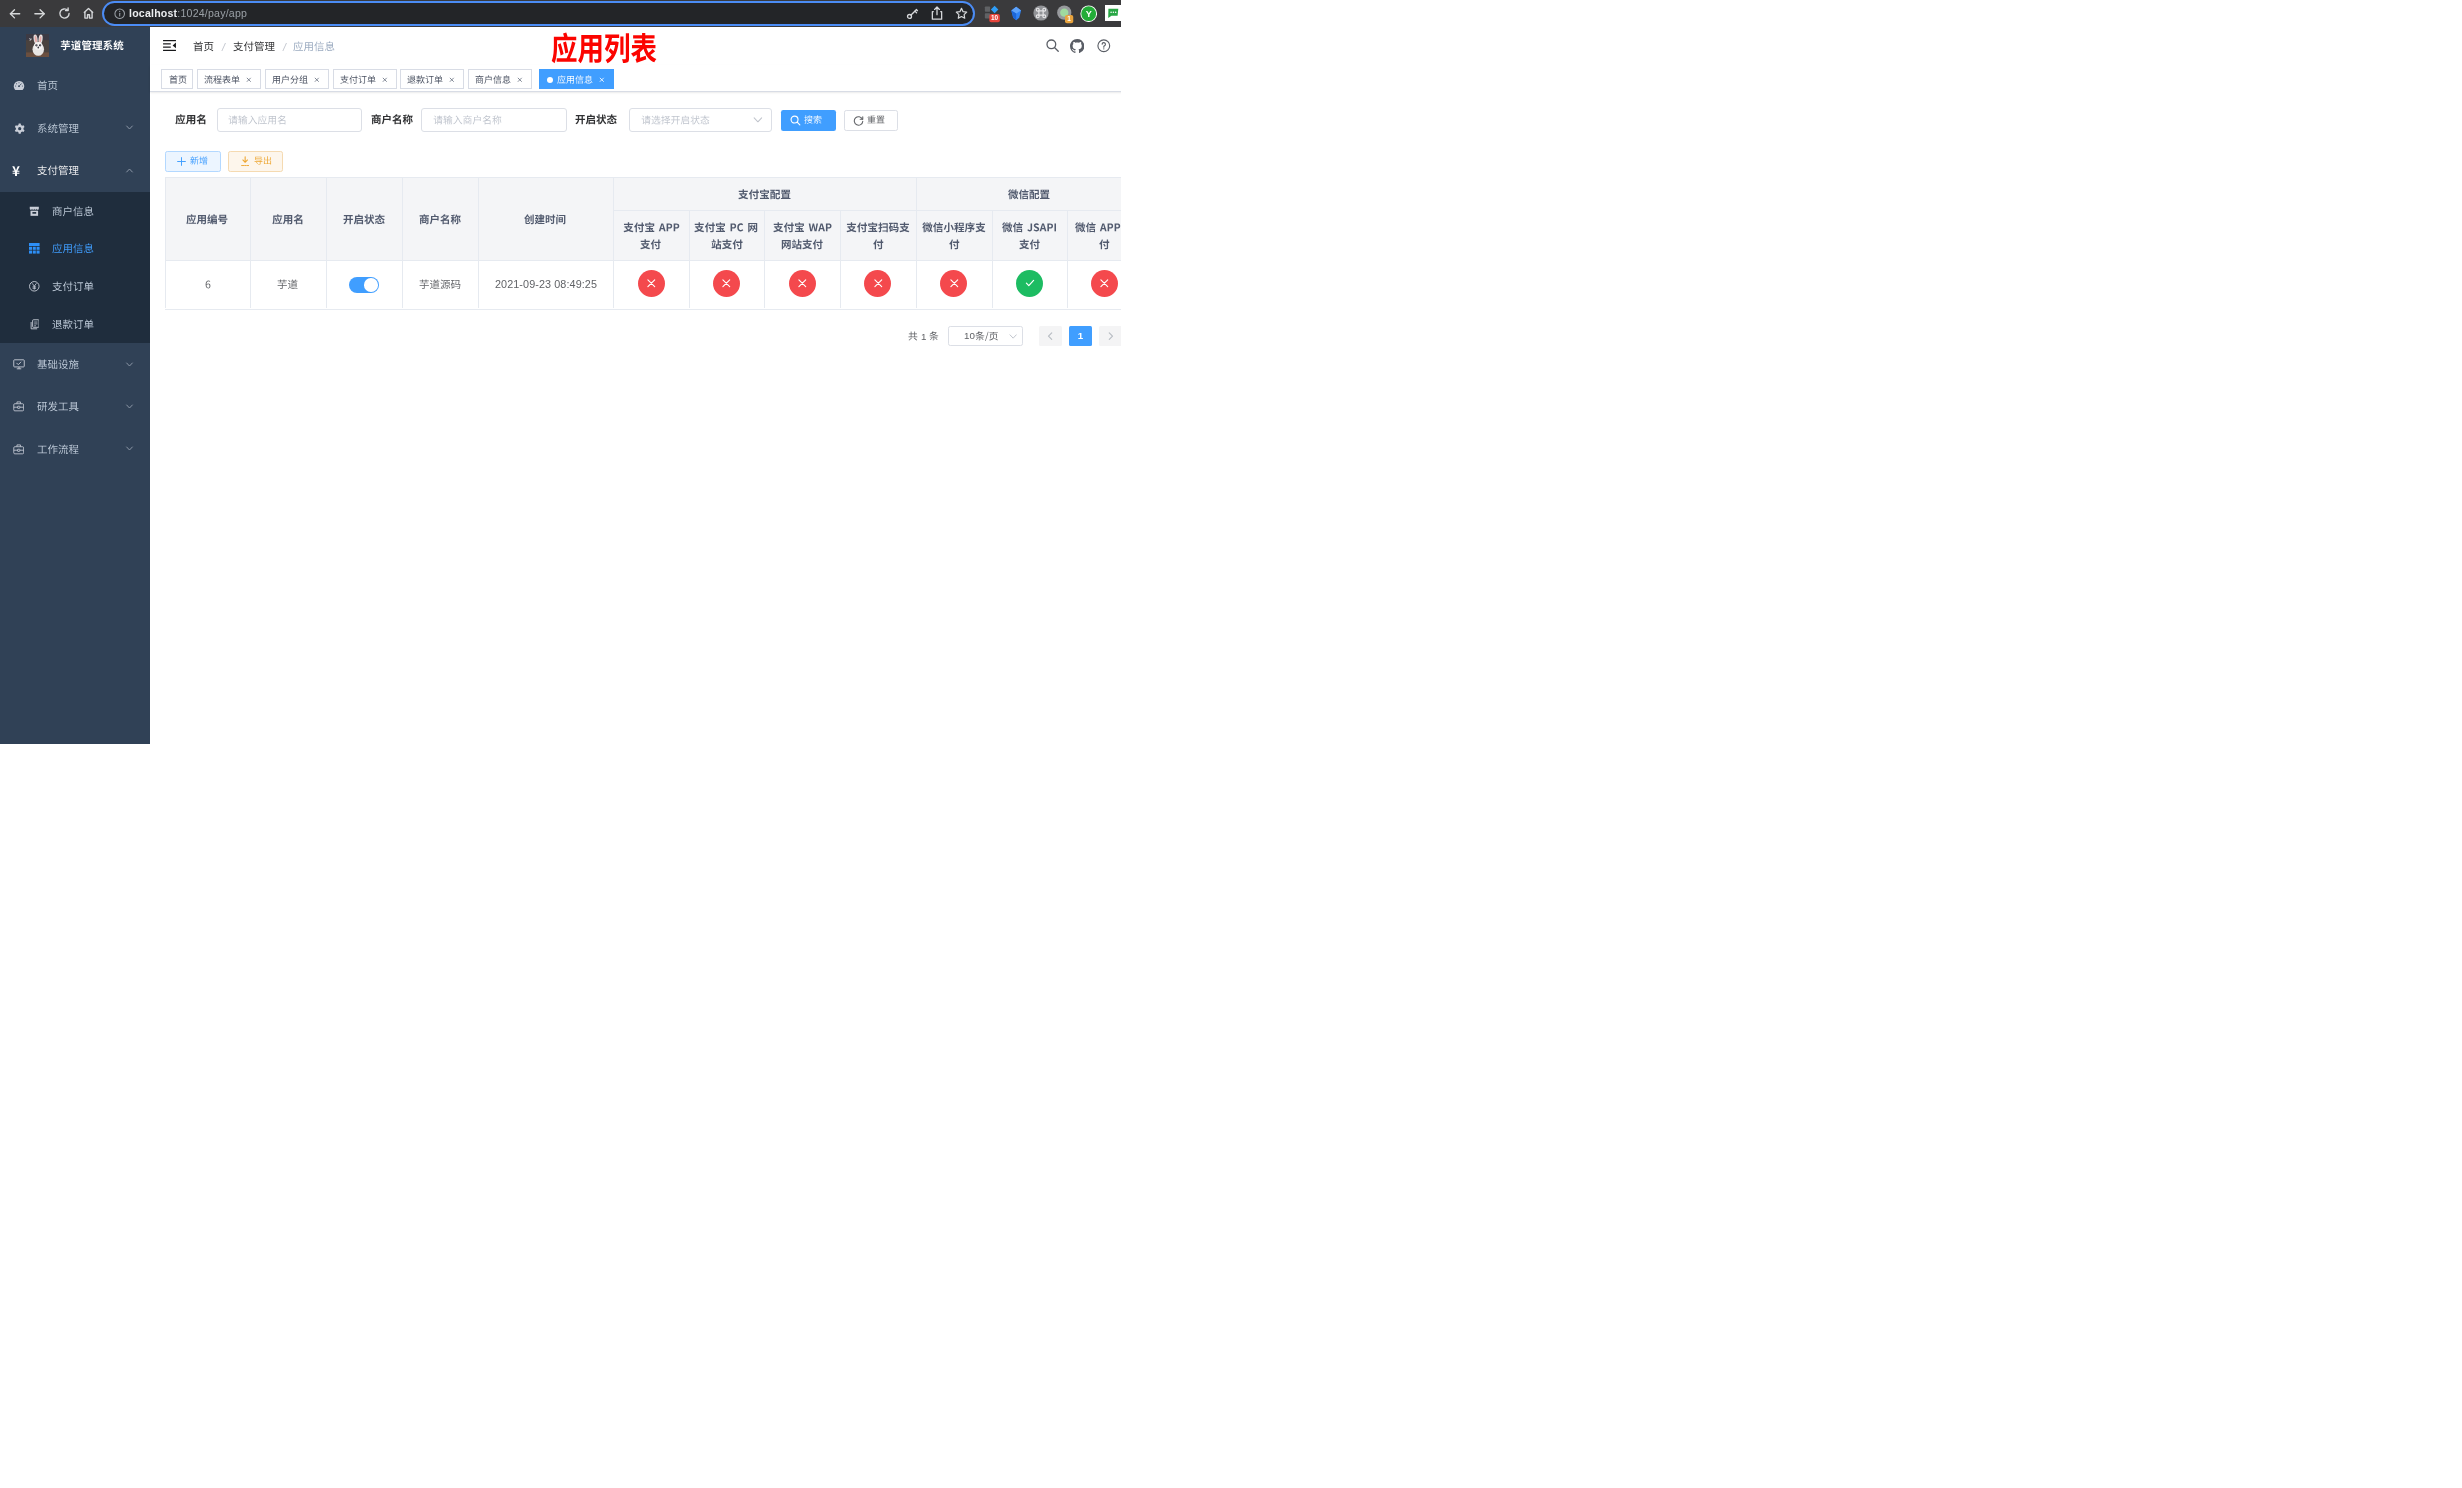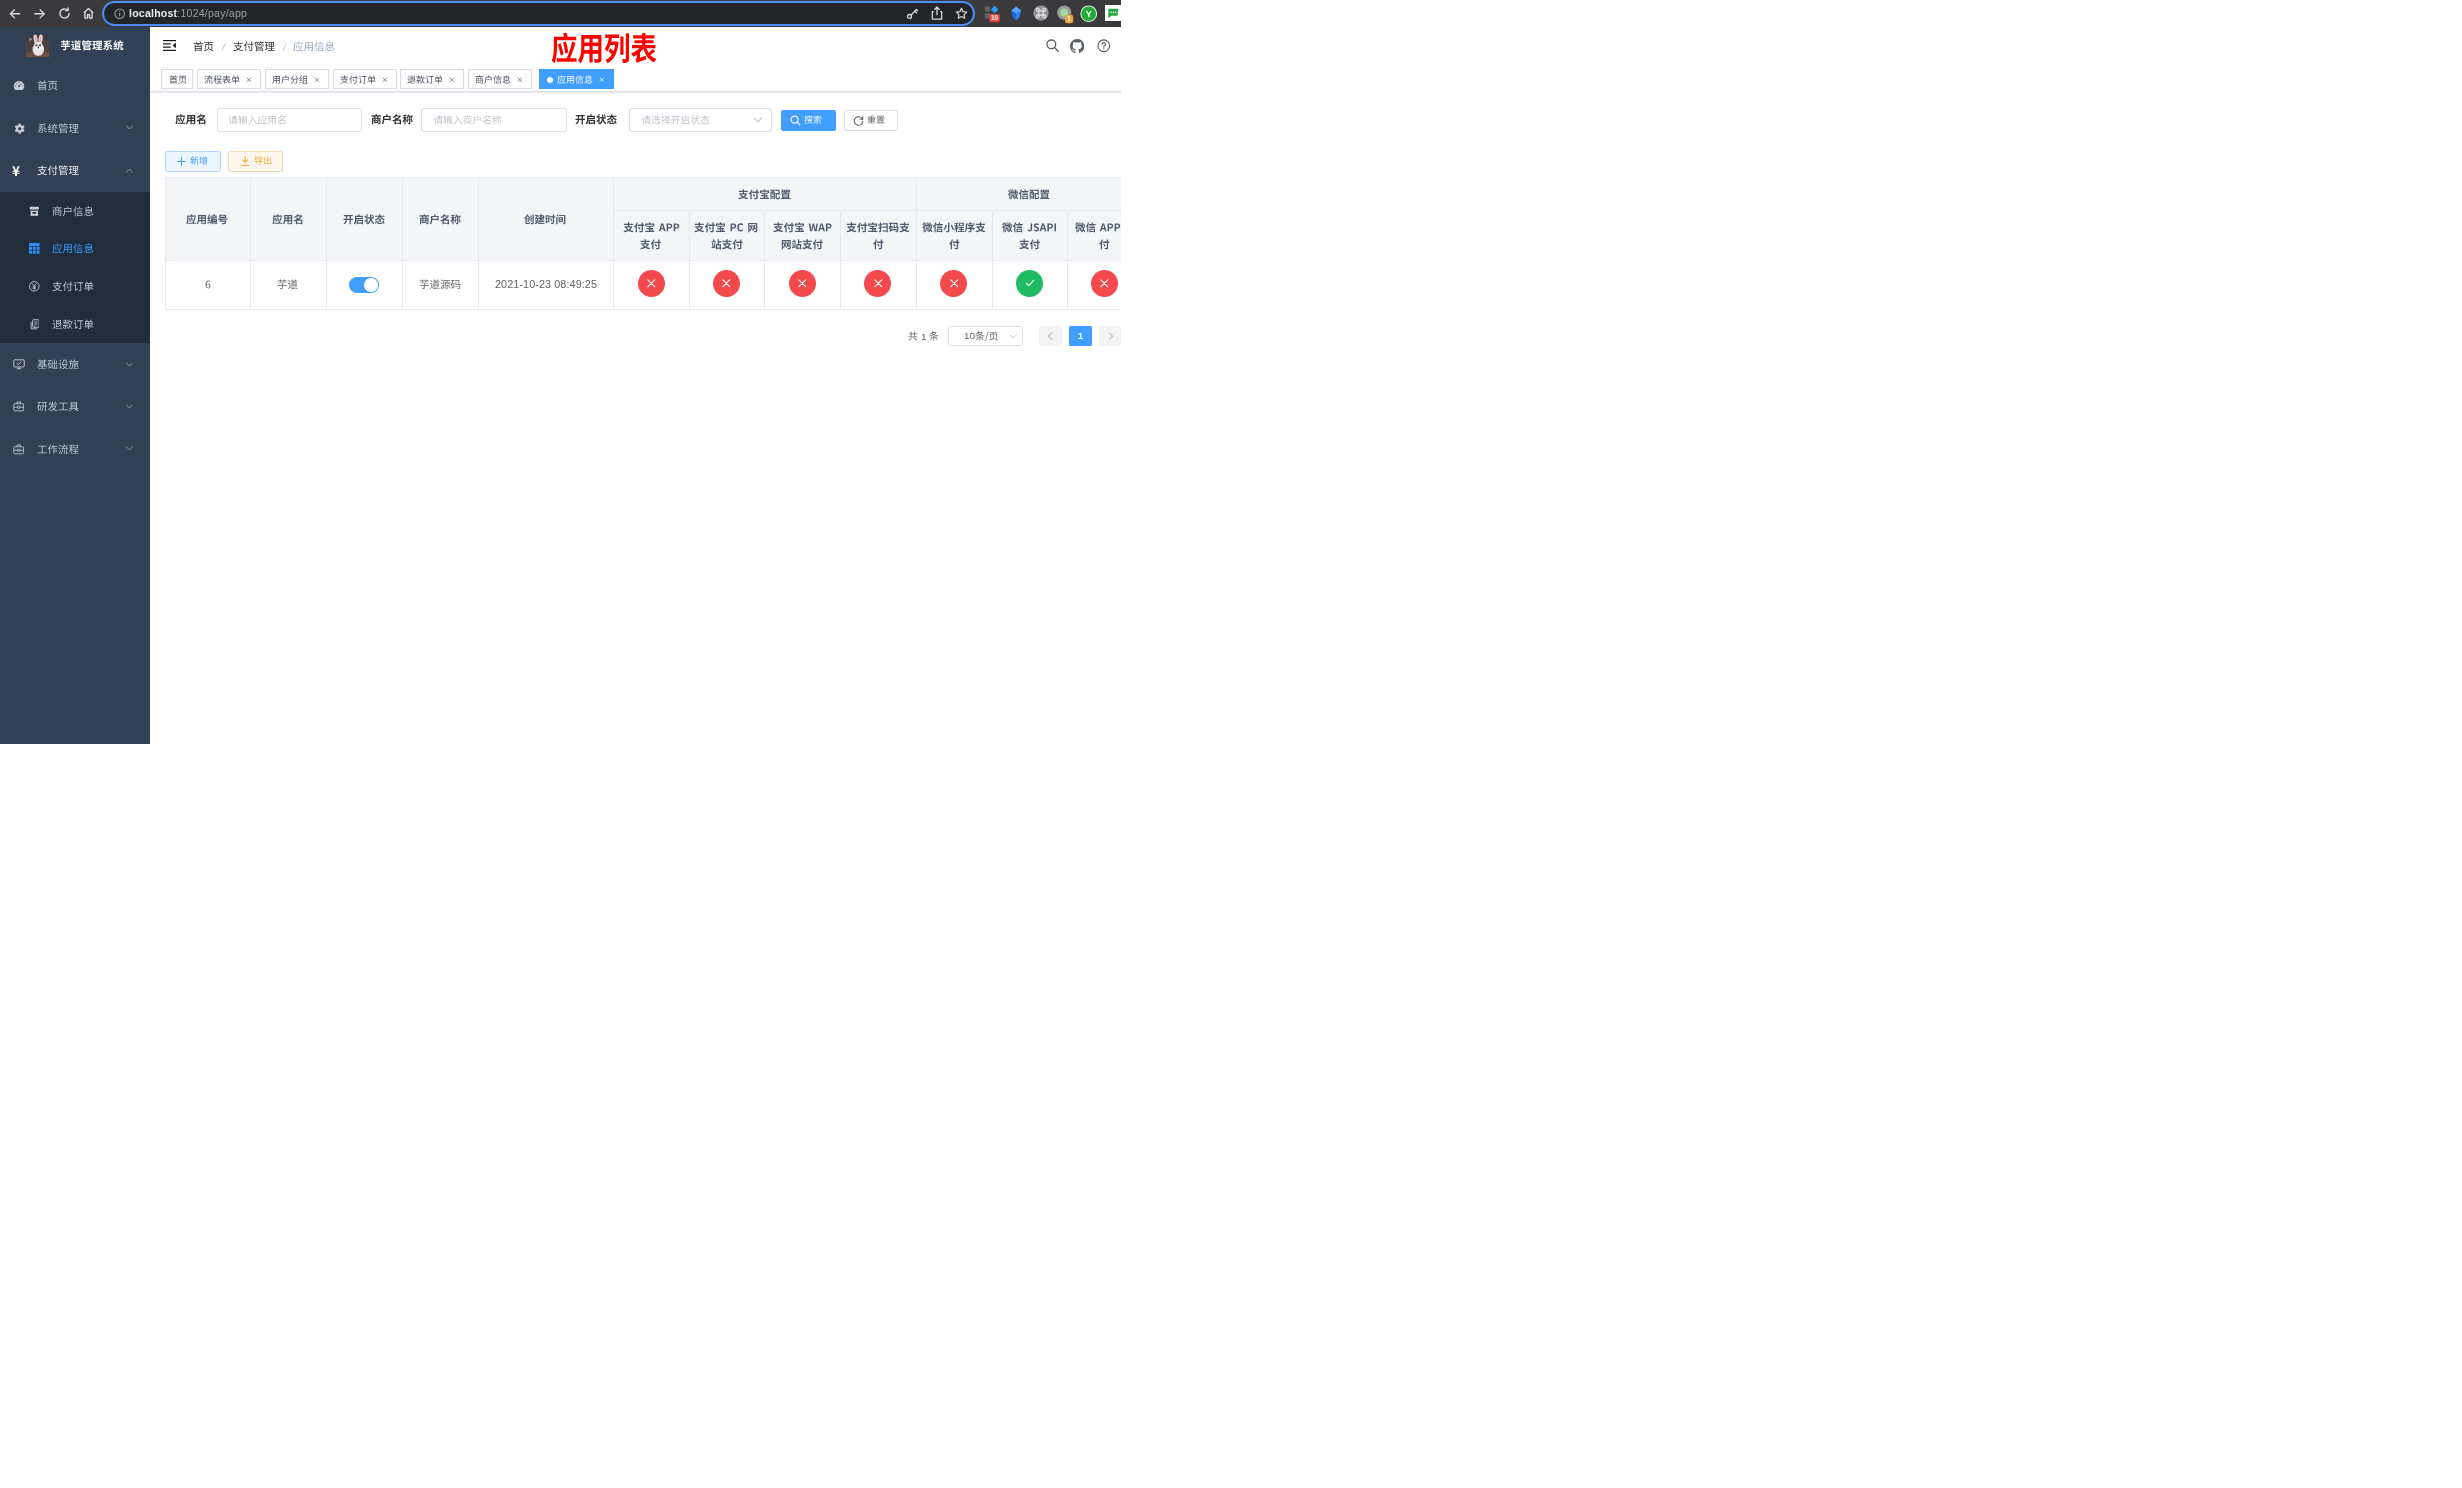--- a/index.html
+++ b/index.html
@@ -778,21 +778,21 @@
 <div class="abs" style="left:349px;top:277px;width:30px;height:16.3px;border-radius:8.3px;background:#409eff"></div>
 <div class="abs" style="left:364px;top:278px;width:13.6px;height:13.6px;border-radius:50%;background:#fff"></div>
 <div class="abs" style="left:419px;top:279px">
       <svg width="42" height="10.6" viewBox="0 -880 4000 1000" fill="#606266" aria-hidden="true">
         <use href="#g102" x="0"></use>
         <use href="#g103" x="1000"></use>
         <use href="#g104" x="2000"></use>
         <use href="#g105" x="3000"></use>
       </svg>
     </div>
-<div class="abs vc" style="left:478px;top:276px;width:136px;height:15px;justify-content:center;font-size:10.8px;color:#606266;letter-spacing:0.1px">2021-10-23 08:49:25</div>
+<div class="abs vc" style="left:478px;top:276px;width:136px;height:15px;justify-content:center;font-size:10.8px;color:#606266;letter-spacing:0.1px">2021-09-23 08:49:25</div>
 <div class="abs" style="left:638px;top:270px;width:27px;height:27px;border-radius:50%;background:#f4494d"></div>
 <svg class="abs" style="left:646px;top:278px" width="10.6" height="10.6" viewBox="0 0 14 14" fill="none" stroke="#fff" stroke-width="1.5" stroke-linecap="round">
       <path d="M2.5 2.5l9 9M11.5 2.5l-9 9"></path>
     </svg>
 <div class="abs" style="left:713px;top:270px;width:27px;height:27px;border-radius:50%;background:#f4494d"></div>
 <svg class="abs" style="left:721px;top:278px" width="10.6" height="10.6" viewBox="0 0 14 14" fill="none" stroke="#fff" stroke-width="1.5" stroke-linecap="round">
       <path d="M2.5 2.5l9 9M11.5 2.5l-9 9"></path>
     </svg>
 <div class="abs" style="left:789px;top:270px;width:27px;height:27px;border-radius:50%;background:#f4494d"></div>
 <svg class="abs" style="left:797px;top:278px" width="10.6" height="10.6" viewBox="0 0 14 14" fill="none" stroke="#fff" stroke-width="1.5" stroke-linecap="round">

